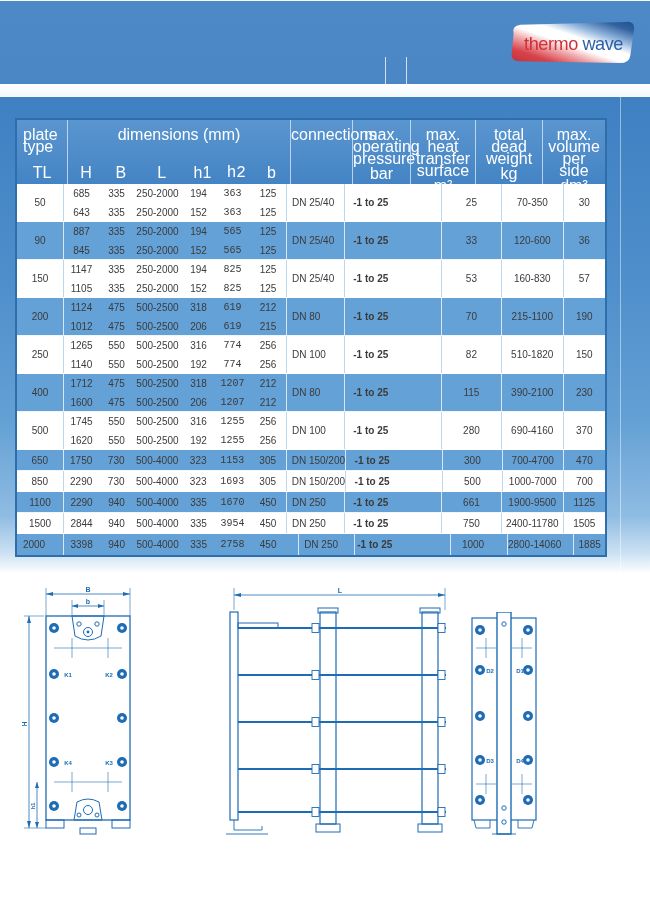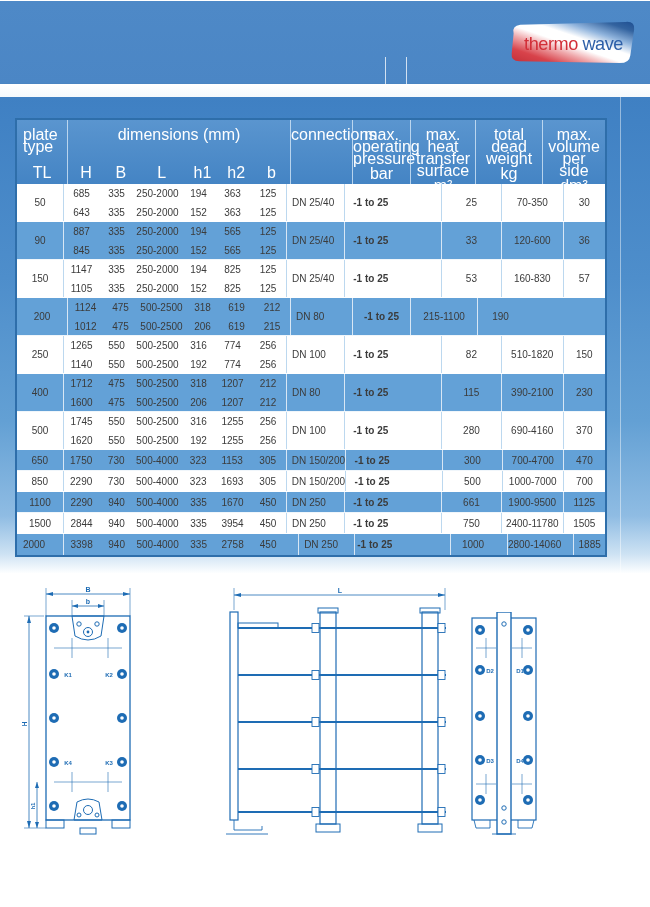--- a/index.html
+++ b/index.html
@@ -35,21 +35,21 @@
   .h-label.left{text-align:left;padding-left:6px;}
   .h-unit{height:13px;padding-bottom:7px;text-align:center;}
   .col-tl{width:50px;} .col-dims{width:223px;} .col-conn{width:62px;}
   .col-press{width:58px;} .col-surf{width:65px;} .col-weight{width:67px;} .col-vol{width:63px;}
   .dims-units{display:flex;}
   .dims-units span{display:inline-block;text-align:center;}
   .dims-units span:nth-child(1),.dim-line span:nth-child(1){width:36px;}
   .dims-units span:nth-child(2),.dim-line span:nth-child(2){width:34px;}
   .dims-units span:nth-child(3),.dim-line span:nth-child(3){width:48px;}
   .dims-units span:nth-child(4),.dim-line span:nth-child(4){width:34px;}
-  .dims-units span:nth-child(5),.dim-line span:nth-child(5){width:34px;}
+  .dims-units span:nth-child(5),.dim-line span:nth-child(5){width:34px;font-family:Liberation Mono, monospace;}
   .dims-units span:nth-child(6),.dim-line span:nth-child(6){width:37px;}
   .tbody .row{display:flex;background:#ffffff;border-bottom:1px solid rgba(255,255,255,.9);box-sizing:border-box;}
   .tbody .row:last-child{border-bottom:none;gap:12px;}
   .tbody .row.alt{background:#63a1d7;}
   .cell{display:flex;align-items:center;justify-content:center;box-sizing:border-box;
     border-left:1px solid #bcd8ef;white-space:nowrap;}
   .row.alt .cell{border-left-color:rgba(255,255,255,.75);}
   .cell:first-child{border-left:none;}
   .c-tl{width:50px;} .c-dims{width:223px;flex-direction:column;justify-content:center;border-left:1px solid #bcd8ef;}
   .c-conn{width:62px;justify-content:flex-start;padding-left:5px;}
@@ -231,20 +231,21 @@
             <span>1012</span>
             <span>475</span>
             <span>500-2500</span>
             <span>206</span>
             <span>619</span>
             <span>215</span>
           </div>
         </div>
         <div class="cell c-conn">DN 80</div>
         <div class="cell c-press">-1 to 25</div>
+        <div class="cell c-surf">70</div>
         <div class="cell c-weight">215-1100</div>
         <div class="cell c-vol">190</div>
       </div>
       <div class="row h2x">
         <div class="cell c-tl">250</div>
         <div class="cell c-dims">
           <div class="dim-line">
             <span>1265</span>
             <span>550</span>
             <span>500-2500</span>

